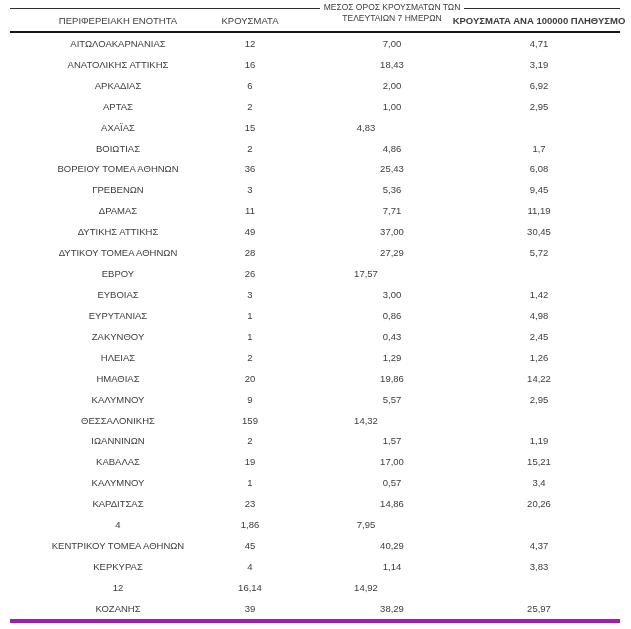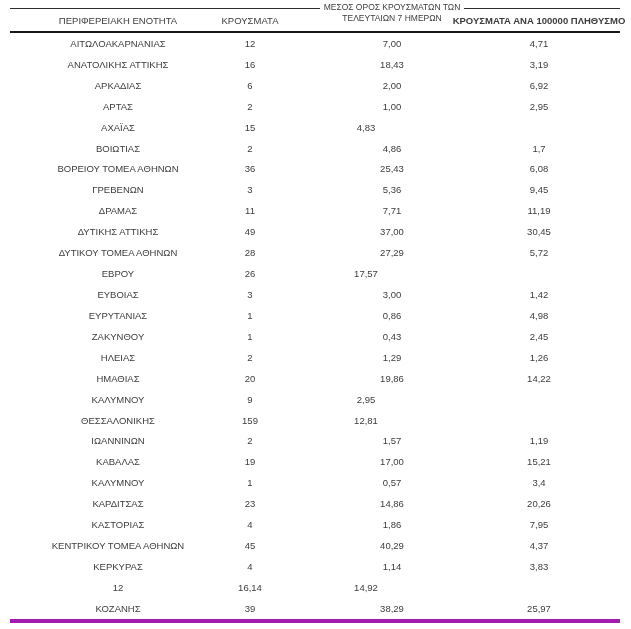--- a/index.html
+++ b/index.html
@@ -219,27 +219,28 @@
   <div class="tr">
     <div class="td">ΗΜΑΘΙΑΣ</div>
     <div class="td">20</div>
     <div class="td">19,86</div>
     <div class="td td-per100k">14,22</div>
   </div>
 
   <div class="tr">
     <div class="td">ΚΑΛΥΜΝΟΥ</div>
     <div class="td">9</div>
+    <div class="td">5,57</div>
     <div class="td td-per100k">2,95</div>
   </div>
 
   <div class="tr">
     <div class="td">ΘΕΣΣΑΛΟΝΙΚΗΣ</div>
     <div class="td">159</div>
-    <div class="td td-per100k">12,81</div>
+    <div class="td td-per100k">14,32</div>
   </div>
 
   <div class="tr">
     <div class="td">ΙΩΑΝΝΙΝΩΝ</div>
     <div class="td">2</div>
     <div class="td">1,57</div>
     <div class="td td-per100k">1,19</div>
   </div>
 
   <div class="tr">
@@ -257,21 +258,20 @@
   </div>
 
   <div class="tr">
     <div class="td">ΚΑΡΔΙΤΣΑΣ</div>
     <div class="td">23</div>
     <div class="td">14,86</div>
     <div class="td td-per100k">20,26</div>
   </div>
 
   <div class="tr">
-    <div class="td">ΚΑΣΤΟΡΙΑΣ</div>
     <div class="td">4</div>
     <div class="td">1,86</div>
     <div class="td td-per100k">7,95</div>
   </div>
 
   <div class="tr">
     <div class="td">ΚΕΝΤΡΙΚΟΥ ΤΟΜΕΑ ΑΘΗΝΩΝ</div>
     <div class="td">45</div>
     <div class="td">40,29</div>
     <div class="td td-per100k">4,37</div>

